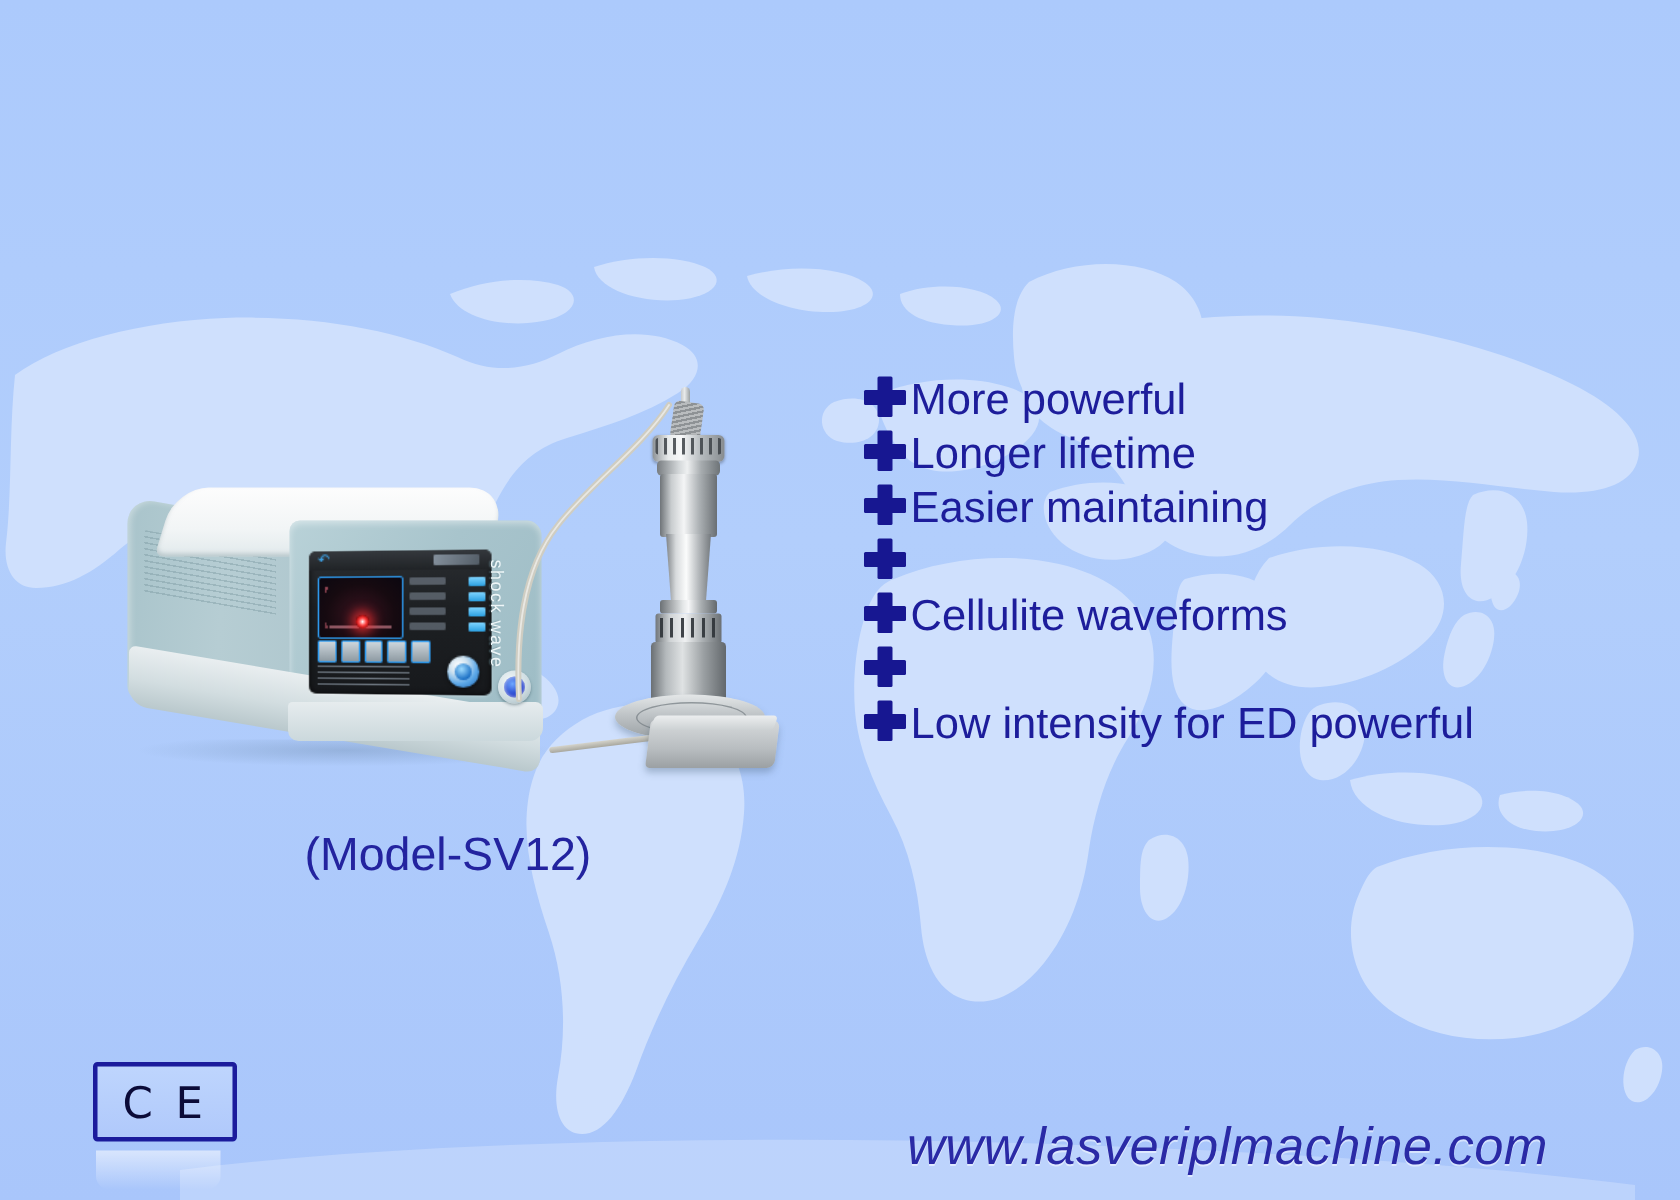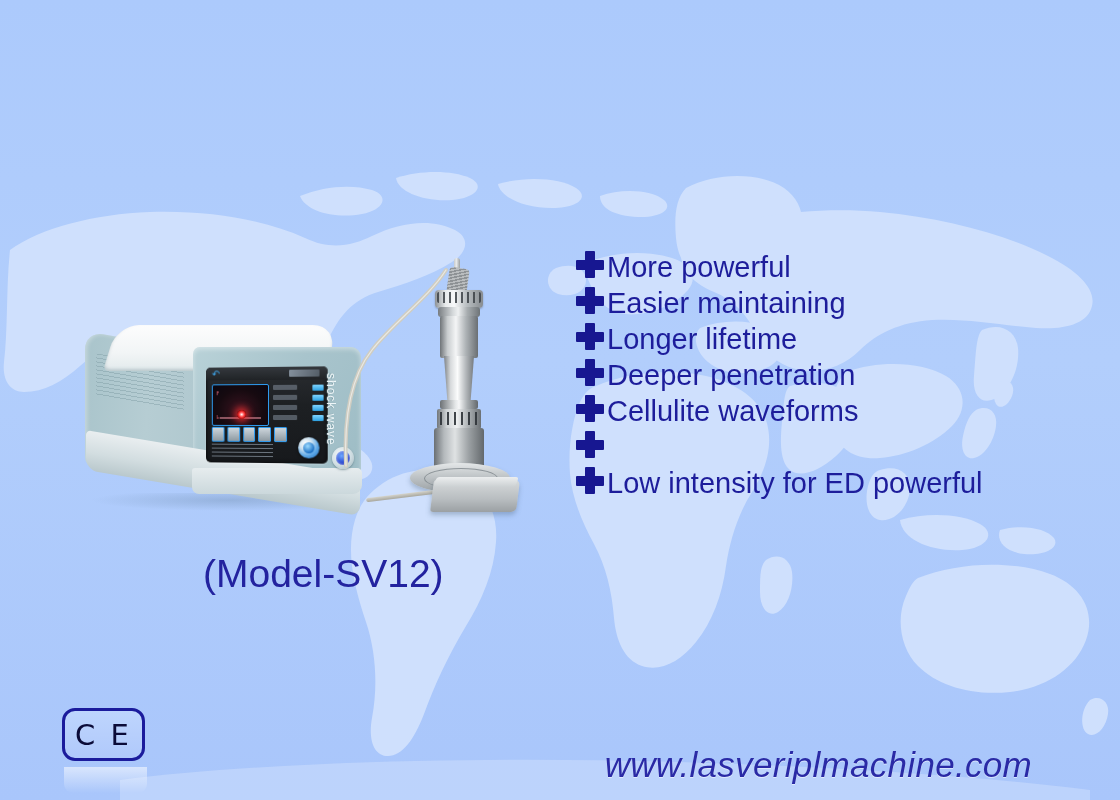--- a/index.html
+++ b/index.html
@@ -26,28 +26,28 @@
   .features{position:absolute;left:573px;top:247px;}
   .feat{display:flex;align-items:flex-end;height:35px;margin-bottom:1px;}
   .plus{width:34px;height:34px;position:relative;flex:0 0 34px;}
   .plus::before,.plus::after{content:"";position:absolute;background:#171791;border-radius:1px;}
   .plus::before{left:12px;top:3px;width:10px;height:27px;}
   .plus::after{left:3px;top:12px;width:28px;height:10px;}
   .feat-label{font-size:29px;color:#1d1d9b;white-space:nowrap;line-height:1;}
 
   
   .model{
-    position:absolute;left:203px;top:552px;font-size:39px;color:#23239f;
+    position:absolute;left:203px;top:552px;font-size:31px;color:#23239f;
     white-space:nowrap;
   }
 
   
   .badges{position:absolute;left:62px;top:708px;display:flex;gap:18px;}
   .badge{
-    width:83px;height:53px;border:3px solid #1b1b9c;border-radius:13px;
+    width:96px;height:53px;border:3px solid #1b1b9c;border-radius:3px;
     background:linear-gradient(180deg,#bed5fd 0%,#b0c9fb 100%);
     display:flex;align-items:center;justify-content:center;
     position:relative;box-sizing:border-box;
   }
   .badge::after{
     content:"";position:absolute;left:-1px;top:56px;width:83px;height:26px;
     background:linear-gradient(180deg,rgba(255,255,255,.55),rgba(255,255,255,0));
     border-radius:0 0 9px 9px;
   }
   .badge-txt{font-size:27px;font-weight:bold;color:#0d0d4d;letter-spacing:1px;}
@@ -365,29 +365,28 @@
     <div class="hp-pedal-top"></div>
   </div>
 
   <div class="features">
     <div class="feat">
       <span class="plus"></span>
       <span class="feat-label">More powerful</span>
     </div>
     <div class="feat">
       <span class="plus"></span>
+      <span class="feat-label">Longer lifetime</span>
+    </div>
+    <div class="feat">
+      <span class="plus"></span>
       <span class="feat-label">Easier maintaining</span>
     </div>
     <div class="feat">
       <span class="plus"></span>
-      <span class="feat-label">Longer lifetime</span>
-    </div>
-    <div class="feat">
-      <span class="plus"></span>
-      <span class="feat-label">Deeper penetration</span>
     </div>
     <div class="feat">
       <span class="plus"></span>
       <span class="feat-label">Cellulite waveforms</span>
     </div>
     <div class="feat">
       <span class="plus"></span>
     </div>
     <div class="feat">
       <span class="plus"></span>

